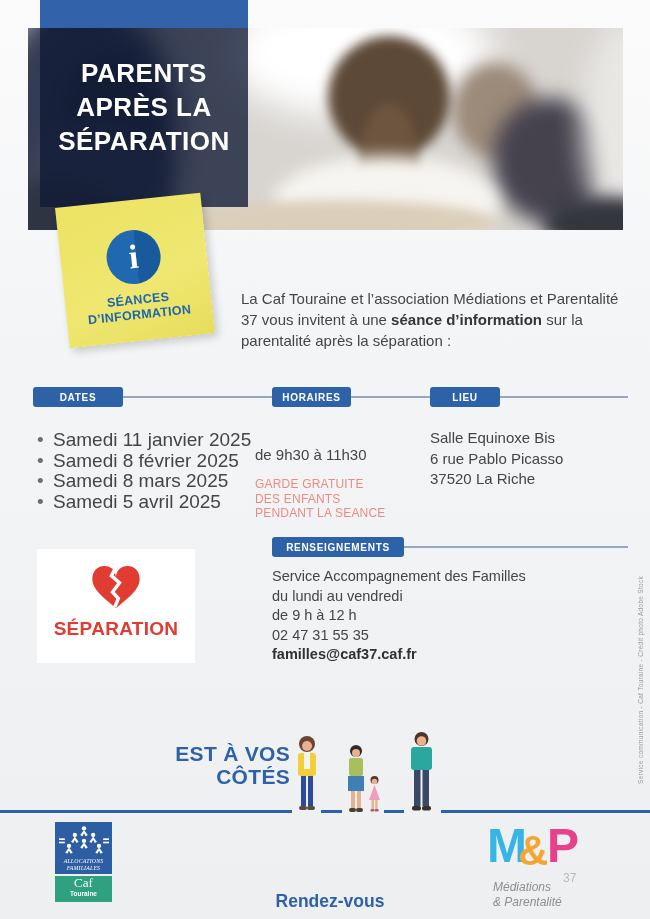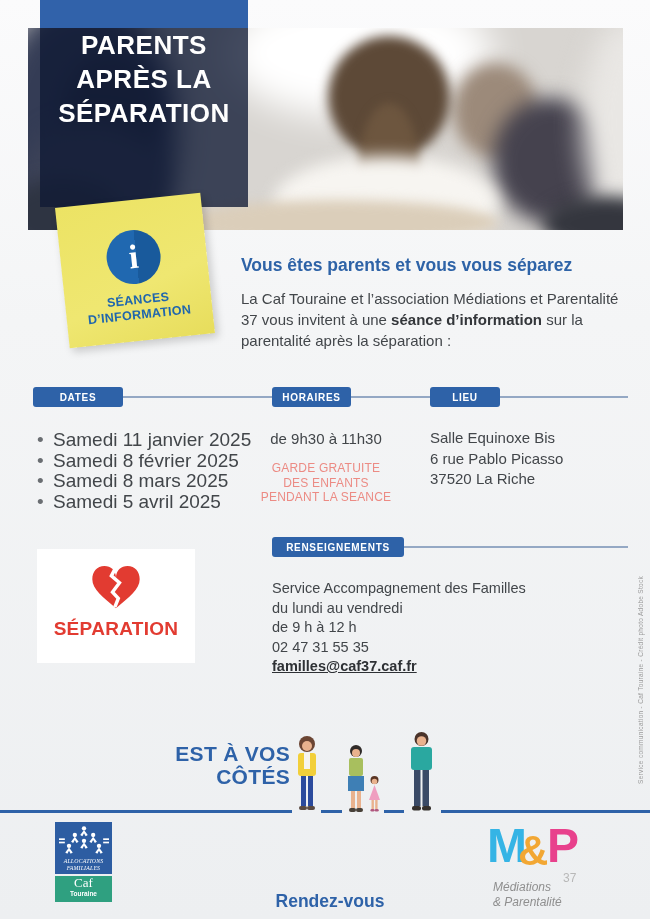--- a/index.html
+++ b/index.html
@@ -27,21 +27,21 @@
   .b9 { left:330px; top:75px;  width:62px;  height:140px; background:#6d563f; filter:blur(5px); }
   .b10{ left:245px; top:128px; width:225px; height:95px;  background:#f7f5f1; filter:blur(8px); }
   .b11{ left:150px; top:172px; width:320px; height:45px;  background:#dbceba; filter:blur(6px); }
   .b12{ left:-25px; top:150px; width:120px; height:75px;  background:#2e3442; filter:blur(9px); }
   .b13{ left:515px; top:168px; width:125px; height:55px;  background:#34363e; filter:blur(8px); }
   .title-overlay {
     position:absolute; left:40px; top:28px; width:208px; height:179px;
     background:rgba(15,26,52,0.78); display:flex; align-items:flex-start; justify-content:center;
   }
   .poster-title {
-    color:#fff; font-size:26px; line-height:34px; font-weight:bold;
+    margin-top:28px; color:#fff; font-size:26px; line-height:34px; font-weight:bold;
     letter-spacing:0.5px; text-align:center;
   }
   
   .sticky-note {
     position:absolute; left:62px; top:200px; width:146px; height:141px;
     background:linear-gradient(160deg,#ece364 0%,#efe771 60%,#e7dd5c 100%);
     transform:rotate(-6deg); box-shadow:3px 4px 8px rgba(0,0,0,0.18);
     display:flex; flex-direction:column; align-items:center;
   }
   .info-circle {
@@ -65,27 +65,27 @@
     display:flex; align-items:center; justify-content:center;
   }
   .btn-dates    { left:33px;  top:387px; width:90px; }
   .btn-horaires { left:272px; top:387px; width:79px; }
   .btn-lieu     { left:430px; top:387px; width:70px; }
   .btn-rens     { left:272px; top:537px; width:132px; }
   
   .dates-list { position:absolute; left:37px; top:430px; list-style:none; color:#42464a; font-size:19px; line-height:20.5px; }
   .dates-list li { padding-left:16px; position:relative; }
   .dates-list li::before { content:"•"; position:absolute; left:0; color:#6a6e72; }
-  .horaires-col { position:absolute; left:255px; top:430px; width:142px; text-align:center; }
+  .horaires-col { position:absolute; left:255px; top:446px; width:142px; text-align:left; }
   .horaires-time { color:#42464a; font-size:15px; }
   .horaires-note { margin-top:14px; color:#ec8b84; font-weight:normal; font-size:12px; line-height:14.5px; letter-spacing:0.2px; }
   .lieu-col { position:absolute; left:430px; top:428px; color:#42464a; font-size:15px; line-height:20.5px; }
   
-  .contact { position:absolute; left:272px; top:567px; color:#42464a; font-size:14.5px; line-height:19.5px;margin-top:12px; }
-  .contact .email { font-weight:bold; color:#2e3135;text-decoration:underline; }
+  .contact { position:absolute; left:272px; top:567px; color:#42464a; font-size:14.5px; line-height:19.5px; }
+  .contact .email { font-weight:bold; color:#2e3135; }
   
   .sep-card {
     position:absolute; left:37px; top:549px; width:158px; height:114px; background:#fff;
     display:flex; flex-direction:column; align-items:center;
   }
   .sep-card svg { margin-top:13px; }
   .sep-label { margin-top:4px; color:#e23b31; font-weight:bold; font-size:19px; letter-spacing:0.3px; }
   
   .tagline { position:absolute; left:140px; top:743px; width:150px; text-align:right; color:#2e62a8; font-weight:bold; font-size:21px; line-height:22.5px; letter-spacing:0.3px; }
   .figure { position:absolute; }
@@ -149,21 +149,20 @@
   <div class="sticky-note">
     <div class="info-circle">
       <span>i</span>
     </div>
     <div class="note-text">
       <div>SÉANCES</div>
       <div>D’INFORMATION</div>
     </div>
   </div>
 
-  <div class="intro-heading">Vous êtes parents et vous vous séparez</div>
   <div class="intro-body"><span>La Caf Touraine et l’association Médiations et Parentalité 37 vous invitent à une </span><b>séance d’information</b><span> sur la parentalité après la séparation :</span></div>
 
   <div class="rule rule-main"></div>
   <div class="btn btn-dates">DATES</div>
   <div class="btn btn-horaires">HORAIRES</div>
   <div class="btn btn-lieu">LIEU</div>
 
   <ul class="dates-list">
     <li>Samedi 11 janvier 2025</li>
     <li>Samedi 8 février 2025</li>

